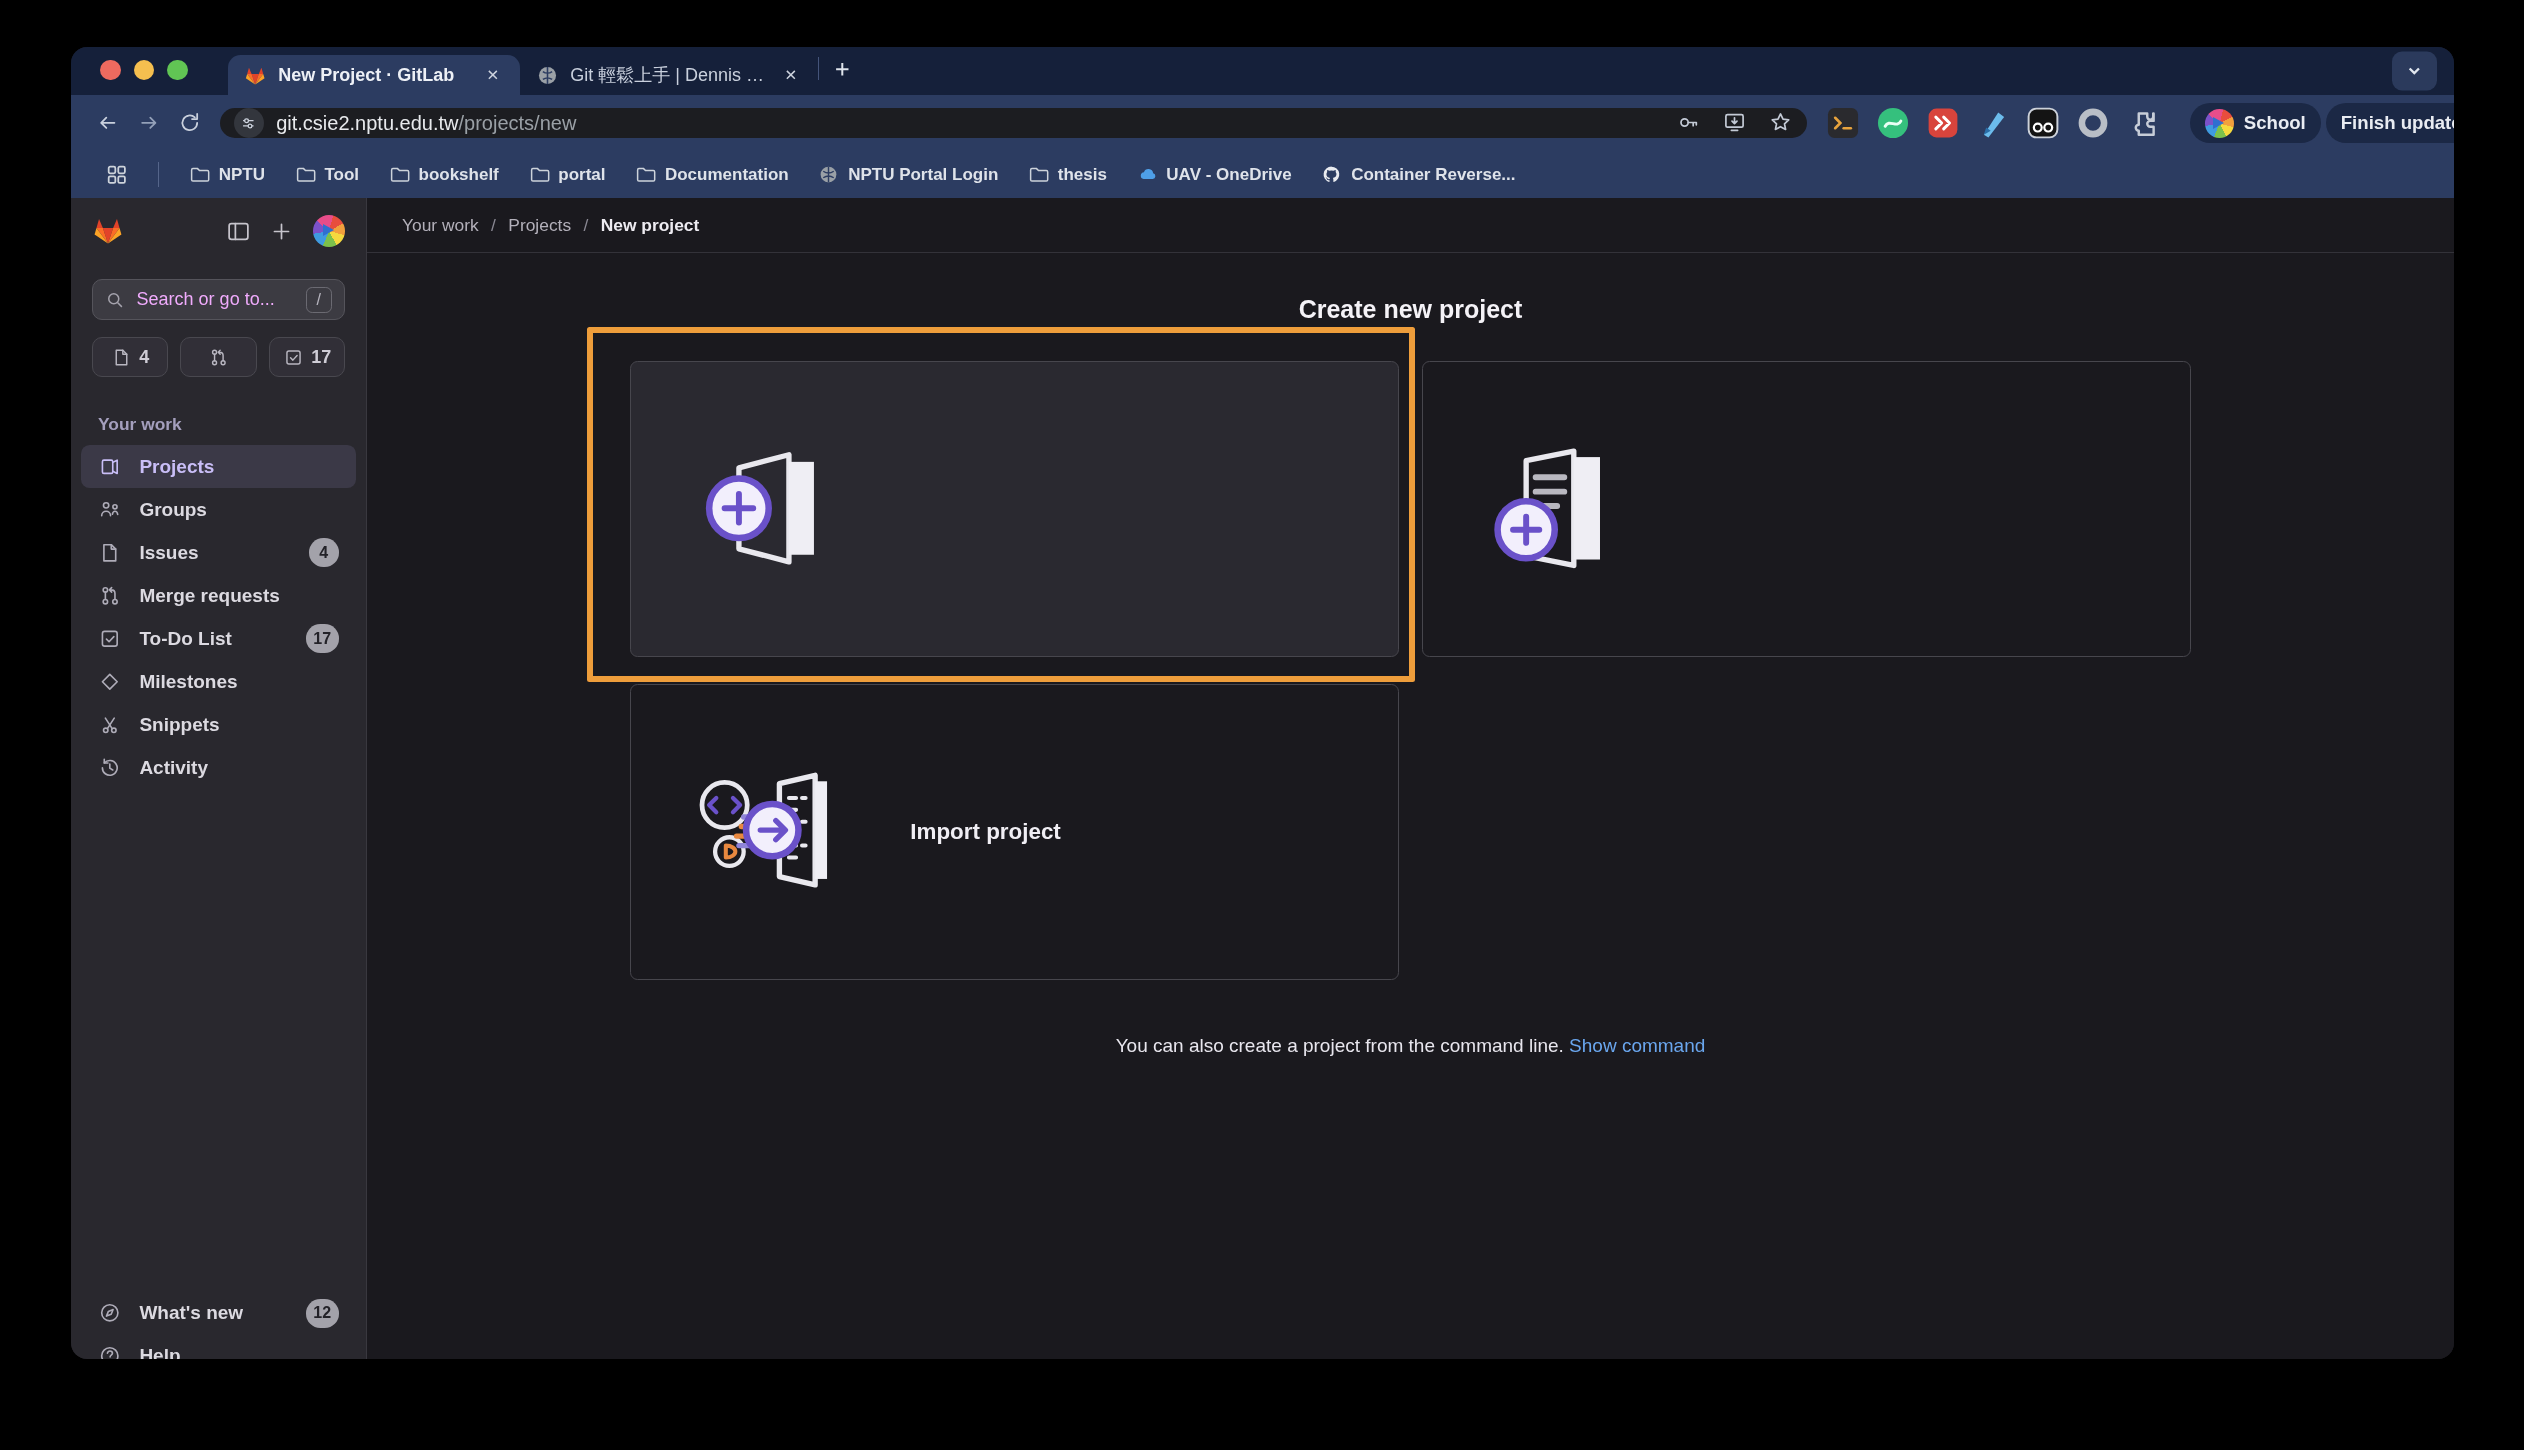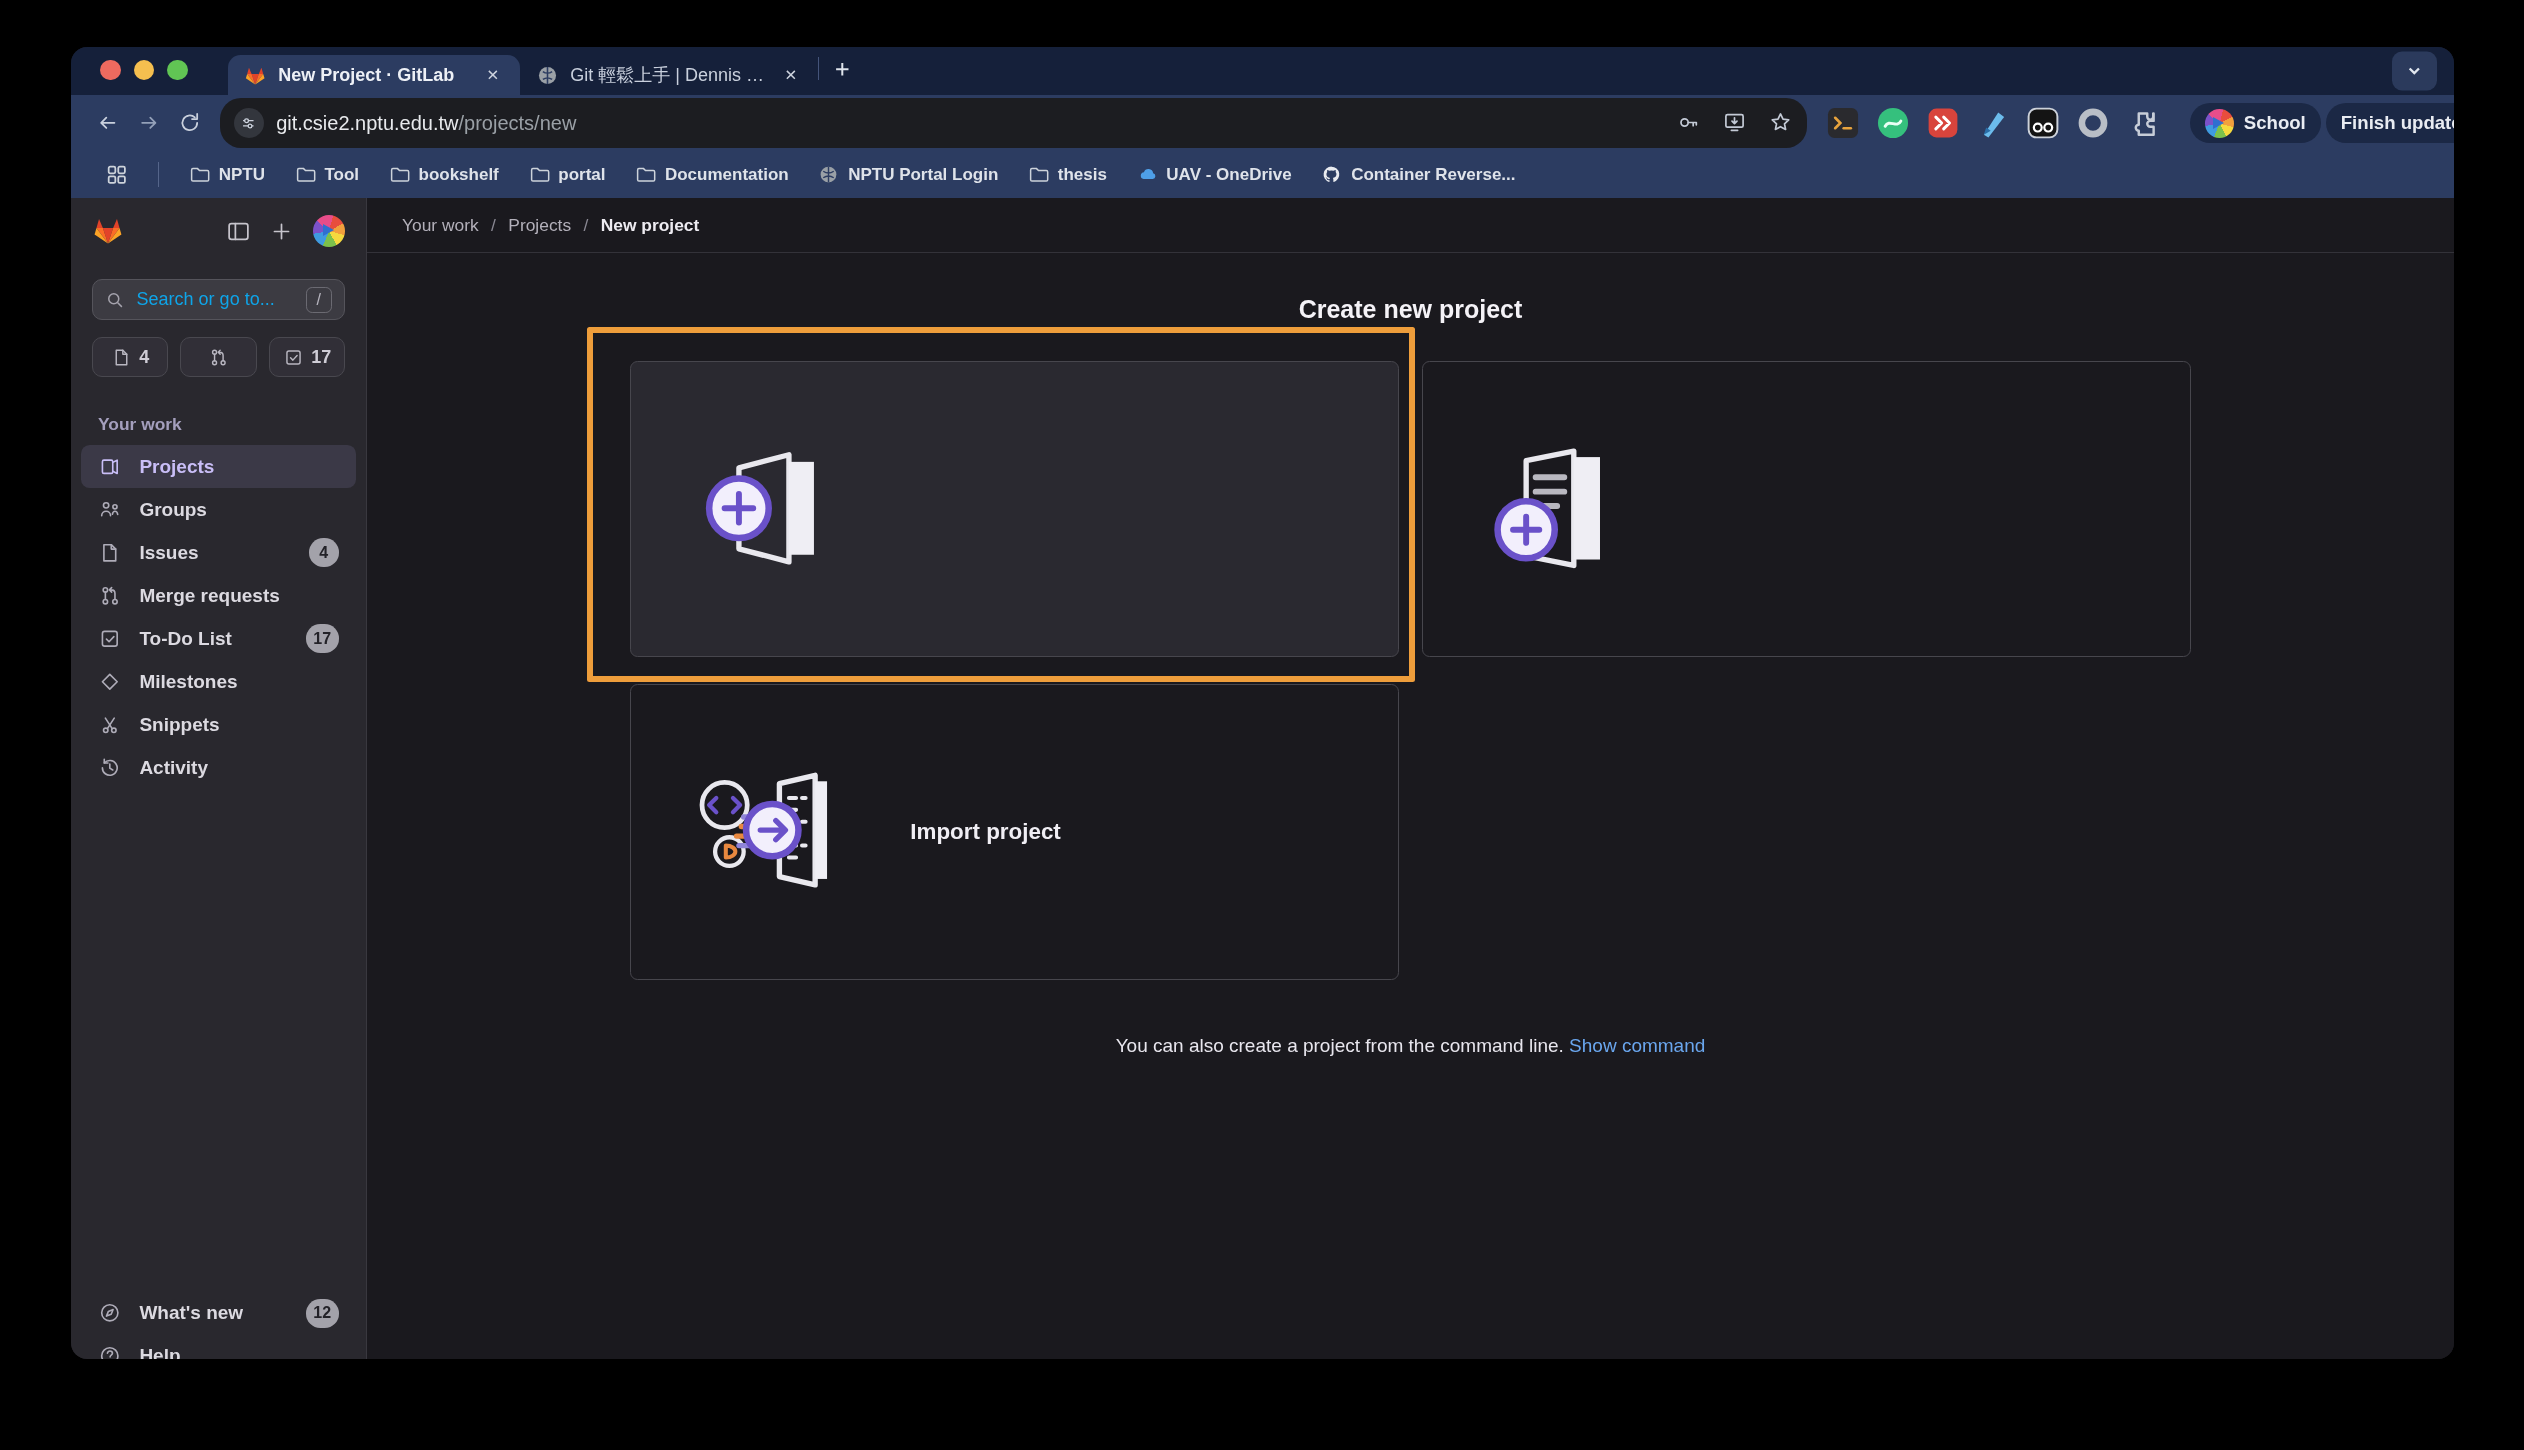--- a/index.html
+++ b/index.html
@@ -24,21 +24,21 @@
   .newtab svg { width:18.6px; height:18.6px; stroke:#dfe4ec; stroke-width:2.6; }
   .chev-btn { position:absolute; right:17.4px; top:50%; transform:translateY(-50%); width:45px; height:39px; background:#2b3a5c; border:none; border-radius:10px; display:flex; align-items:center; justify-content:center; }
   .chev-btn svg { width:18.6px; height:18.6px; stroke:#e2e7ef; stroke-width:3; }
   .favicon { width:23.6px; height:23.6px; flex:0 0 auto; display:flex; align-items:center; justify-content:center; }
 
   
   .toolbar { height:56px; background:#2c3c61; display:flex; align-items:center; padding:0 18.6px; gap:5px; flex:0 0 auto; }
   .tbtn { width:36px; height:36px; border:none; background:none; border-radius:50%; display:flex; align-items:center; justify-content:center; flex:0 0 auto; }
   .tbtn svg { width:23.6px; height:23.6px; stroke:#c9d0dd; stroke-width:2.4; fill:none; stroke-linecap:round; stroke-linejoin:round; }
   .tbtn.dim svg { stroke:#93a0b8; }
-  .urlbar { width:1587px; height:50px; background:#1c1d21; border-radius:21px; display:flex; align-items:center; padding:0 13.7px; gap:12.4px; margin:0 7.5px; flex:0 0 auto; }
+  .urlbar { width:1587px; height:30px; background:#1c1d21; border-radius:21px; display:flex; align-items:center; padding:0 13.7px; gap:12.4px; margin:0 7.5px; flex:0 0 auto; }
   .tune { width:30px; height:30px; border-radius:50%; background:#33363d; display:flex; align-items:center; justify-content:center; }
   .tune svg { width:18.6px; height:18.6px; stroke:#cdd3de; stroke-width:2.2; fill:none; }
   .url { font-size:20px; color:#e8eaed; white-space:nowrap; flex:1; overflow:hidden; }
   .url .path { color:#9aa0a6; }
   .url-actions { display:flex; gap:21px; align-items:center; }
   .url-actions svg { width:25px; height:25px; stroke:#c3cad6; stroke-width:2.2; fill:none; stroke-linecap:round; stroke-linejoin:round; }
   .exts { display:flex; align-items:center; gap:16px; margin-left:6.2px; }
   .ext { width:34px; height:34px; display:flex; align-items:center; justify-content:center; border:none; background:none; }
   .tb-sep { width:1.2px; height:29px; background:#56668c; margin:0 10px; }
   .chip { height:40px; background:#1b2845; border:none; border-radius:21px; display:flex; align-items:center; gap:10px; padding:0 15px; color:#e9ecf2; font-size:18.6px; font-weight:bold; flex:0 0 auto; }
@@ -57,21 +57,21 @@
   
   .gl { flex:1; display:flex; min-height:0; position:relative; }
   .sidebar { width:296px; background:#29282e; border-right:1.2px solid #39383f; display:flex; flex-direction:column; overflow:hidden; flex:0 0 auto; }
   .sb-top { height:66px; display:flex; align-items:center; padding:0 21px; gap:18.6px; flex:0 0 auto; }
   .sb-top .spacer { flex:1; }
   .icon-btn { background:none; border:none; display:flex; align-items:center; justify-content:center; }
   .icon-btn svg { width:25px; height:25px; stroke:#c6c4cc; stroke-width:2.2; fill:none; stroke-linecap:round; }
   .sb-top .avatar { width:32px; height:32px; }
   .sb-search { height:41px; margin:15px 21px 0; background:#3c3b42; border:0.6px solid #55545b; border-radius:10px; display:flex; align-items:center; padding:0 12.4px; gap:11.2px; flex:0 0 auto; }
   .sb-search svg { width:20px; height:20px; stroke:#a5a3ad; stroke-width:2.4; fill:none; }
-  .sb-search .ph { font-size:18px; color:#0ea5e9; flex:1; }
+  .sb-search .ph { font-size:18px; color:#f0abfc; flex:1; }
   .slash { width:26px; height:26px; border:1.2px solid #6b6a72; border-radius:6.2px; color:#b9b7c1; font-size:16px; display:flex; align-items:center; justify-content:center; }
   .sb-pills { display:flex; gap:12.4px; margin:17.4px 21px 0; flex:0 0 auto; }
   .sb-pill { flex:1; height:40px; background:#312f37; border:0.6px solid #49484f; border-radius:10px; display:flex; align-items:center; justify-content:center; gap:7.5px; color:#cfcdd6; font-size:18px; font-weight:bold; }
   .sb-pill svg { width:21px; height:21px; stroke:#b9b7c1; stroke-width:2.2; fill:none; stroke-linecap:round; stroke-linejoin:round; }
   .sb-section { margin:37px 27px 6.2px; color:#a49fbd; font-size:17.4px; font-weight:bold; flex:0 0 auto; }
   .sb-nav { padding:3.7px 10px 0; flex:0 0 auto; }
   .sb-item { height:43px; border-radius:8.7px; display:flex; align-items:center; padding:0 17.4px; gap:17.4px; color:#dcdae1; font-size:19px; font-weight:bold; }
   .sb-item svg { width:23.6px; height:23.6px; stroke:#aeacb8; stroke-width:2.2; fill:none; stroke-linecap:round; stroke-linejoin:round; flex:0 0 auto; }
   .sb-item.active { background:#3b3947; color:#c9bef7; }
   .sb-item.active svg { stroke:#c9bef7; }

